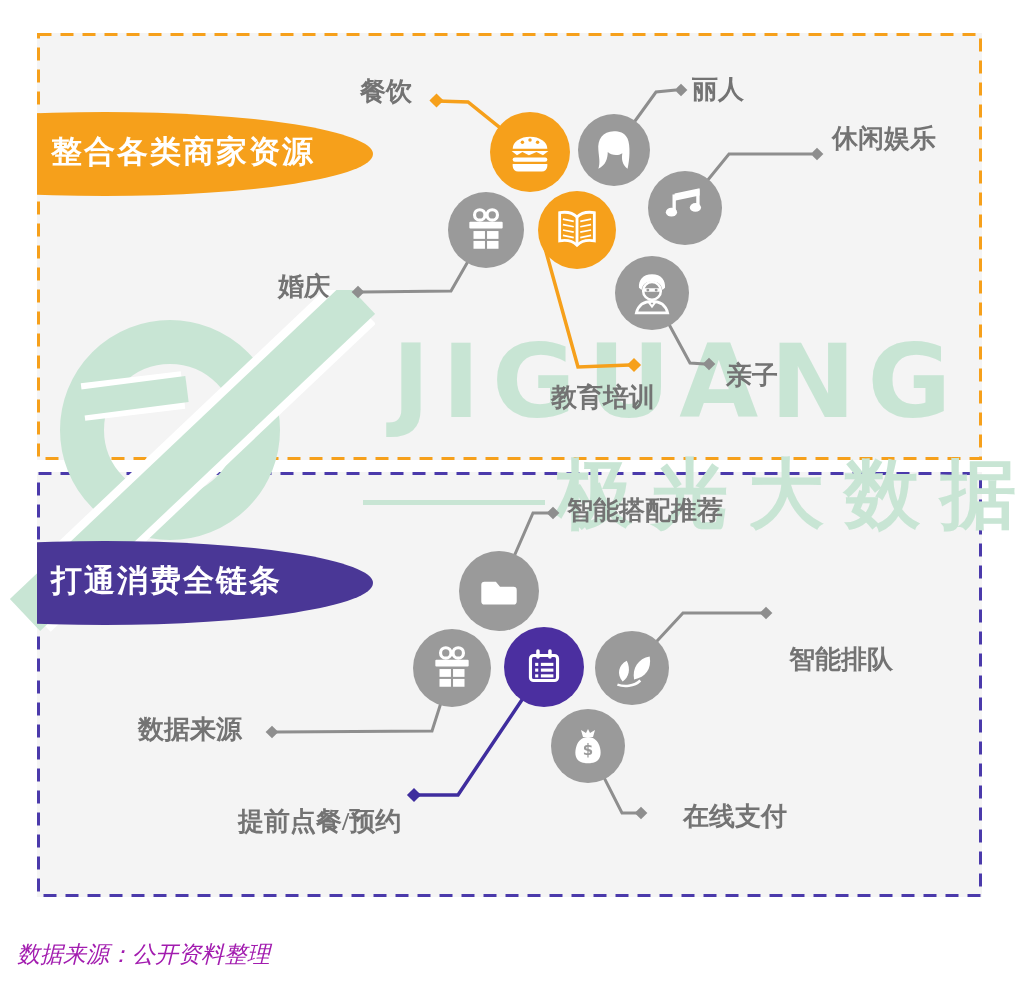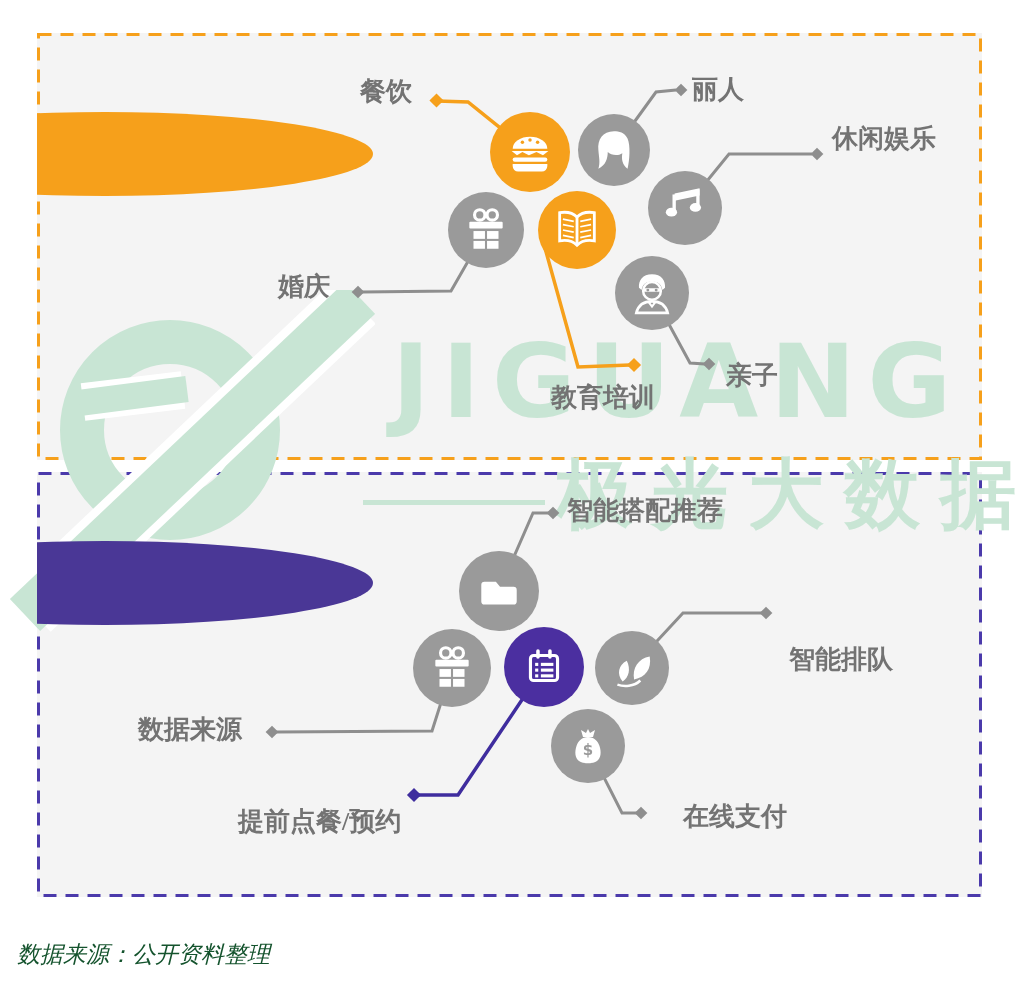--- a/index.html
+++ b/index.html
@@ -41,21 +41,21 @@
   #lbl-leisure{left:832px;top:125px;}
   #lbl-wedding{left:278px;top:273px;}
   #lbl-education{left:551px;top:384px;}
   #lbl-kids{left:726px;top:362px;}
   #lbl-recommend{left:567px;top:497px;}
   #lbl-queue{left:789px;top:598px;margin-top:48px;}
   #lbl-schedule{left:138px;top:716px;}
   #lbl-preorder{left:238px;top:808px;font-family:Liberation Serif, serif;}
   #lbl-payment{left:659px;top:803px;margin-left:24px;}
   
-  #footer{left:17px;top:939px;font-size:23px;font-style:italic;color:#14532d;
+  #footer{left:17px;top:939px;font-size:23px;font-style:italic;color:#a21caf;
           z-index:5;white-space:nowrap;}
 </style>
 </head>
 <body>
 
 <div class="box" id="box1">
   <svg viewBox="0 0 945 427" preserveAspectRatio="none">
     <rect x="1.5" y="1.5" width="942" height="424" fill="none" stroke="#F6A01B" stroke-width="3" stroke-dasharray="13 9"></rect>
   </svg>
 </div>
@@ -106,25 +106,27 @@
     <rect x="431.5" y="95.5" width="10" height="10" transform="rotate(45 436.5 100.5)"></rect>
     <rect x="629" y="360" width="10" height="10" transform="rotate(45 634 365)"></rect>
   </g>
   <rect x="409" y="790" width="10" height="10" transform="rotate(45 414 795)" fill="#3F2D9E"></rect>
 </svg>
 
 <div class="banner" id="banner1">
   <svg viewBox="0 0 340 84">
     <ellipse cx="68" cy="42" rx="268" ry="42" fill="#F6A01B"></ellipse>
   </svg>
+  <span class="btxt">整合各类商家资源</span>
 </div>
 <div class="banner" id="banner2">
   <svg viewBox="0 0 340 84">
     <ellipse cx="68" cy="42" rx="268" ry="42" fill="#4A3796"></ellipse>
   </svg>
+  <span class="btxt">打通消费全链条</span>
 </div>
 
 <div class="circle c-orange" style="left:490px;top:112px;width:80px;height:80px;">
   <svg width="52" height="52" viewBox="0 0 48 48">
     <path d="M8,21 a16,11 0 0 1 32,0 z" fill="#fff"></path>
     <circle cx="17" cy="15" r="1.6" fill="#F6A01B"></circle>
       <circle cx="24" cy="13" r="1.6" fill="#F6A01B"></circle>
       <circle cx="31" cy="15" r="1.6" fill="#F6A01B"></circle>
     <path d="M7,23 h34 l-5,4 -6,-3 -7,3 -6,-3 -5,3 z" fill="#fff"></path>
     <rect x="8" y="29" width="32" height="4" rx="2" fill="#fff"></rect>

